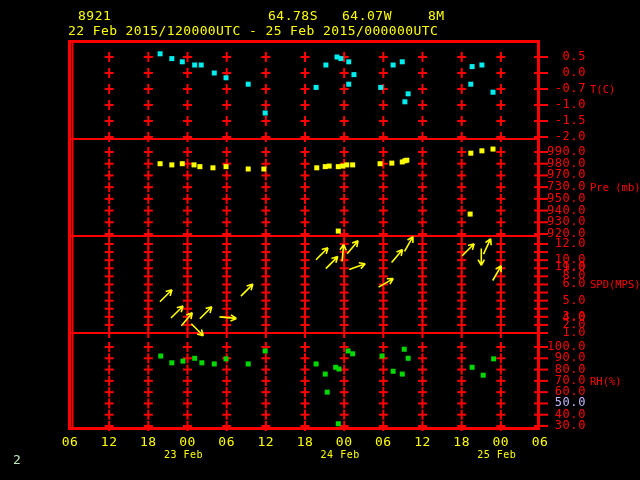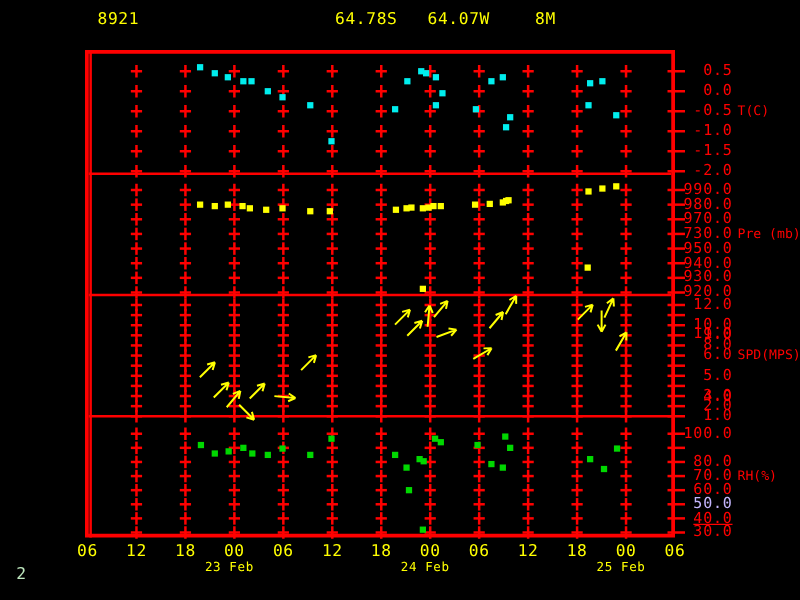--- a/index.html
+++ b/index.html
@@ -20,20 +20,21 @@
   .daylab{position:absolute;top:449px;width:56px;text-align:center;font-size:10px;letter-spacing:0.5px;}
 </style>
 </head>
 <body>
 
 <div id="screen">
   <div class="hdr" id="station-id" style="color: rgb(255, 255, 0);">8921</div>
   <div class="hdr" id="station-lat" style="color: rgb(255, 255, 0);">64.78S</div>
   <div class="hdr" id="station-lon" style="color: rgb(255, 255, 0);">64.07W</div>
   <div class="hdr" id="station-elev" style="color: rgb(255, 255, 0);">8M</div>
+  <div class="hdr" id="time-range" style="color: rgb(255, 255, 0);">22 Feb 2015/120000UTC - 25 Feb 2015/000000UTC</div>
   <svg id="plot" width="640" height="480">
       <rect x="69.5" y="41.5" width="469" height="387" fill="none" stroke="#ff0000" stroke-width="3"></rect>
       <line x1="72.5" y1="40" x2="72.5" y2="430" stroke="#ff0000" stroke-width="2"></line>
       <line x1="71" y1="139" x2="537" y2="139" stroke="#ff0000" stroke-width="2"></line>
       <line x1="71" y1="236" x2="537" y2="236" stroke="#ff0000" stroke-width="2"></line>
       <line x1="71" y1="333" x2="537" y2="333" stroke="#ff0000" stroke-width="2"></line>
       <line x1="104.667" y1="57" x2="113.667" y2="57" stroke="#ff0000" stroke-width="2"></line>
       <line x1="109.167" y1="52" x2="109.167" y2="62" stroke="#ff0000" stroke-width="2"></line>
       <line x1="143.834" y1="57" x2="152.834" y2="57" stroke="#ff0000" stroke-width="2"></line>
       <line x1="148.334" y1="52" x2="148.334" y2="62" stroke="#ff0000" stroke-width="2"></line>
@@ -907,21 +908,21 @@
       <rect x="399.76388888888886" y="371.5857142857143" width="5" height="5" fill="#00d800"></rect>
       <rect x="401.72222222222223" y="346.75714285714287" width="5" height="5" fill="#00d800"></rect>
       <rect x="405.63888888888886" y="355.7857142857143" width="5" height="5" fill="#00d800"></rect>
       <rect x="469.6111111111111" y="364.8142857142857" width="5" height="5" fill="#00d800"></rect>
       <rect x="480.7083333333333" y="372.7142857142857" width="5" height="5" fill="#00d800"></rect>
       <rect x="491.1527777777778" y="356.35" width="5" height="5" fill="#00d800"></rect>
     </svg>
   <div id="frame-number" style="color: rgb(191, 232, 191);">2</div>
 <div class="ylab" style="top: 51px; color: rgb(255, 0, 0);">0.5</div>
     <div class="ylab" style="top: 67px; color: rgb(255, 0, 0);">0.0</div>
-    <div class="ylab" style="top: 83px; color: rgb(255, 0, 0);">-0.5</div>
+    <div class="ylab" style="top: 83px; color: rgb(255, 0, 0);">-0.7</div>
     <div class="ylab" style="top: 99px; color: rgb(255, 0, 0);">-1.0</div>
     <div class="ylab" style="top: 115px; color: rgb(255, 0, 0);">-1.5</div>
     <div class="ylab" style="top: 131px; color: rgb(255, 0, 0);">-2.0</div>
     <div class="unit" style="top: 84px; color: rgb(255, 0, 0);">T(C)</div>
     <div class="ylab" style="top: 146px; color: rgb(255, 0, 0);">990.0</div>
     <div class="ylab" style="top: 157.714px; color: rgb(255, 0, 0);">980.0</div>
     <div class="ylab" style="top: 169.429px; color: rgb(255, 0, 0);">970.0</div>
     <div class="ylab" style="top: 181.143px; color: rgb(255, 0, 0);">730.0</div>
     <div class="ylab" style="top: 192.857px; color: rgb(255, 0, 0);">950.0</div>
     <div class="ylab" style="top: 204.571px; color: rgb(255, 0, 0);">940.0</div>
@@ -934,25 +935,26 @@
     <div class="ylab" style="top: 262.273px; color: rgb(255, 0, 0);">9.0</div>
     <div class="ylab" style="top: 270.364px; color: rgb(255, 0, 0);">8.0</div>
     <div class="ylab" style="top: 278.455px; color: rgb(255, 0, 0);">6.0</div>
     <div class="ylab" style="top: 294.636px; color: rgb(255, 0, 0);">5.0</div>
     <div class="ylab" style="top: 312px; color: rgb(255, 0, 0);">4.0</div>
     <div class="ylab" style="top: 310.818px; color: rgb(255, 0, 0);">3.0</div>
     <div class="ylab" style="top: 318.909px; color: rgb(255, 0, 0);">2.0</div>
     <div class="ylab" style="top: 327px; color: rgb(255, 0, 0);">1.0</div>
     <div class="unit" style="top: 279.455px; color: rgb(255, 0, 0);">SPD(MPS)</div>
     <div class="ylab" style="top: 341px; color: rgb(255, 0, 0);">100.0</div>
+    <div class="ylab" style="top: 352.286px; color: rgb(255, 0, 0);">90.0</div>
     <div class="ylab" style="top: 363.571px; color: rgb(255, 0, 0);">80.0</div>
     <div class="ylab" style="top: 374.857px; color: rgb(255, 0, 0);">70.0</div>
     <div class="ylab" style="top: 386.143px; color: rgb(255, 0, 0);">60.0</div>
     <div class="ylab" style="top: 397.429px; color: #c4b5fd;">50.0</div>
-    <div class="ylab" style="top: 408.714px; color: rgb(255, 0, 0); text-decoration: underline;">40.0</div>
+    <div class="ylab" style="top: 408.714px; color: rgb(255, 0, 0);">40.0</div>
     <div class="ylab" style="top: 420px; color: rgb(255, 0, 0);">30.0</div>
     <div class="unit" style="top: 375.857px; color: rgb(255, 0, 0);">RH(%)</div>
     <div class="xlab" style="left: 55px; color: rgb(255, 255, 0);">06</div>
     <div class="xlab" style="left: 94.1667px; color: rgb(255, 255, 0);">12</div>
     <div class="xlab" style="left: 133.333px; color: rgb(255, 255, 0);">18</div>
     <div class="xlab" style="left: 172.5px; color: rgb(255, 255, 0);">00</div>
     <div class="xlab" style="left: 211.667px; color: rgb(255, 255, 0);">06</div>
     <div class="xlab" style="left: 250.833px; color: rgb(255, 255, 0);">12</div>
     <div class="xlab" style="left: 290px; color: rgb(255, 255, 0);">18</div>
     <div class="xlab" style="left: 329.167px; color: rgb(255, 255, 0);">00</div>

